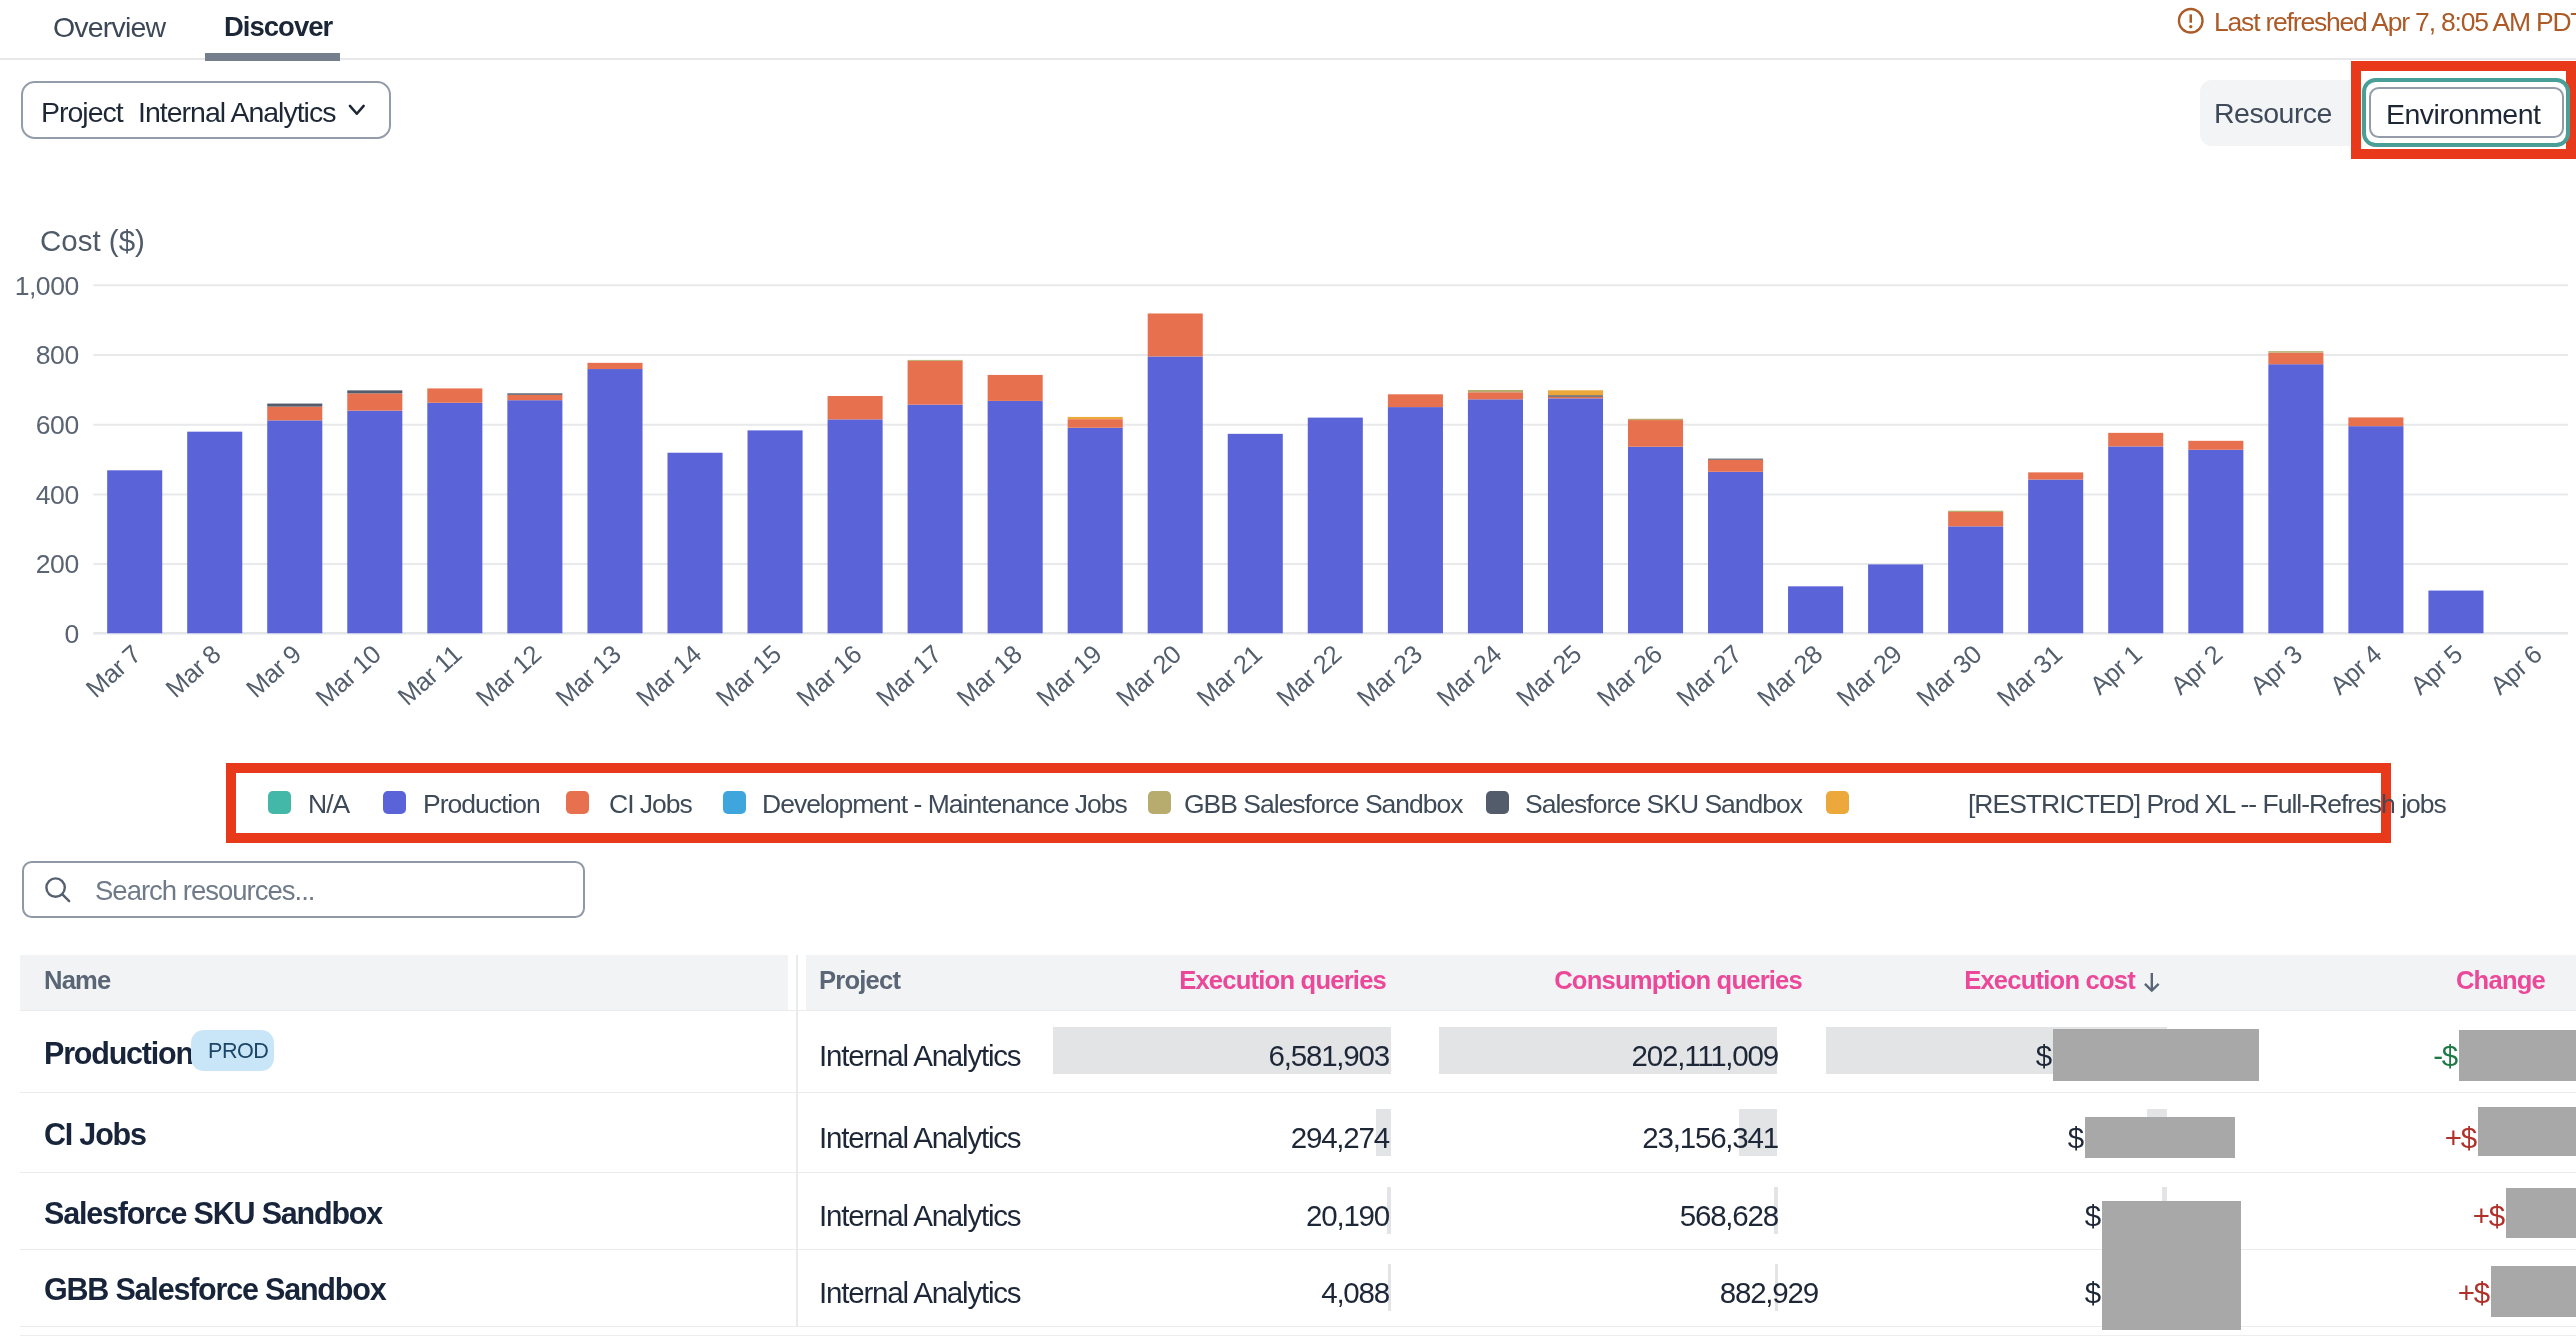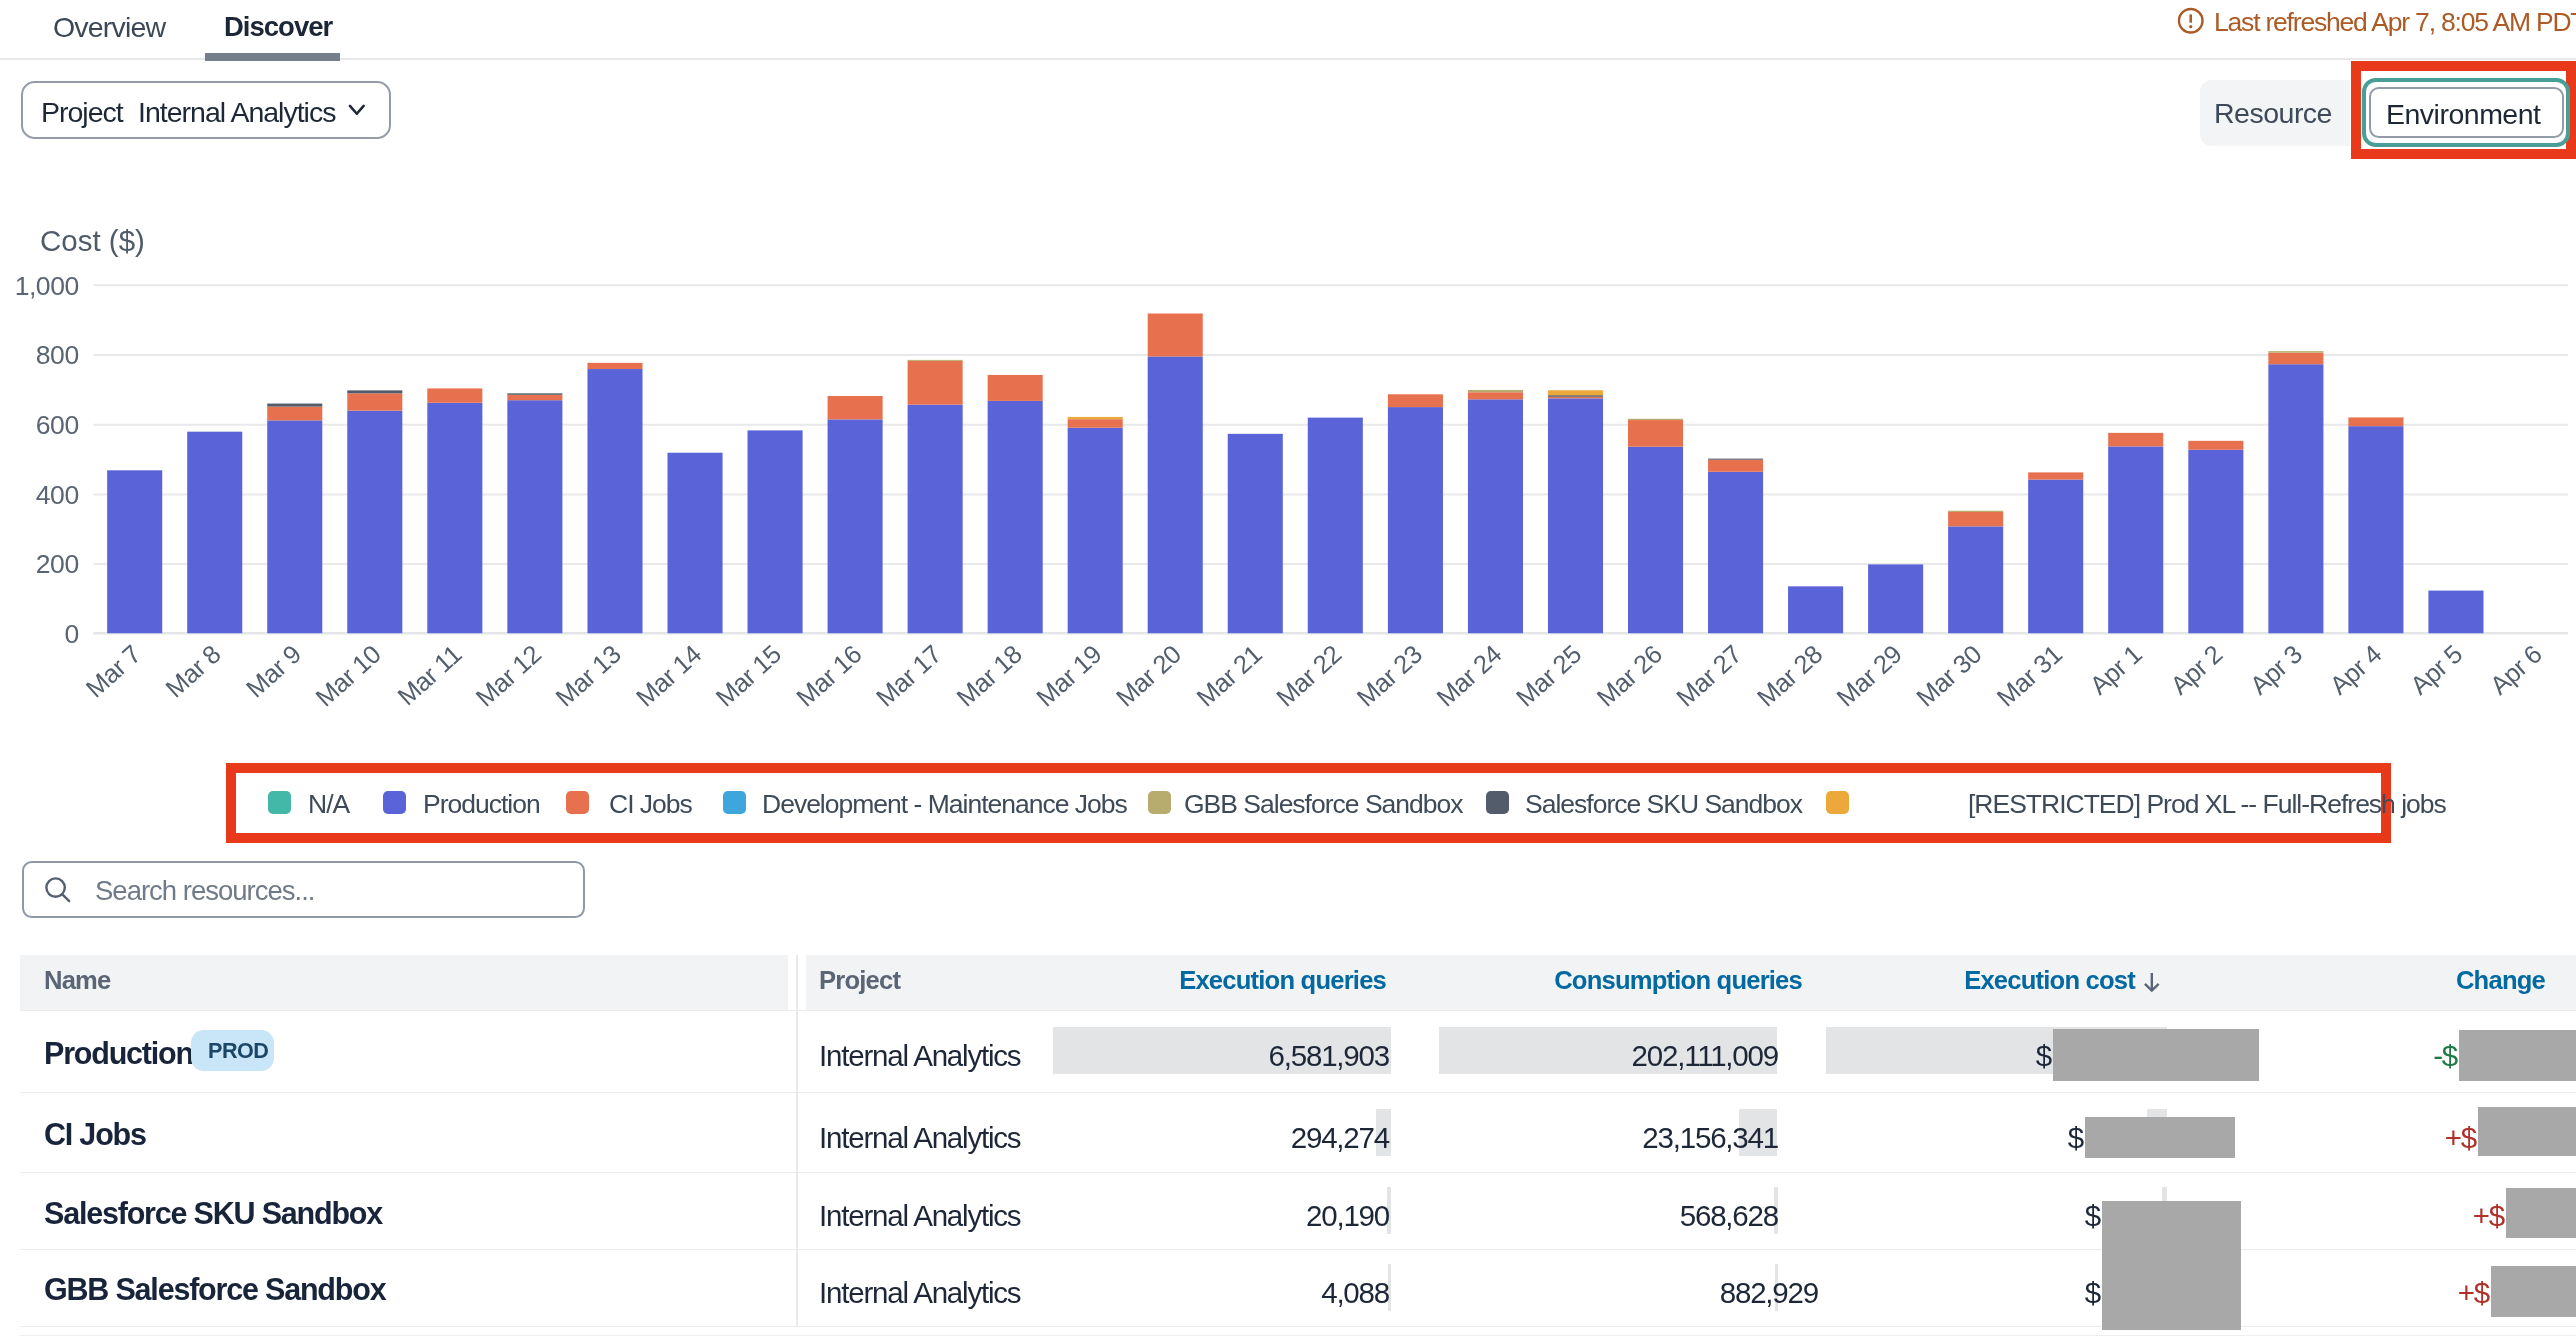--- a/index.html
+++ b/index.html
@@ -2,21 +2,21 @@
 <html><head><meta charset="utf-8"><style>
 * { margin:0; padding:0; box-sizing:border-box; }
 body { width:2576px; height:1339px; overflow:hidden; position:relative; background:#fff;
   font-family:"Liberation Sans", sans-serif; -webkit-font-smoothing:antialiased; }
 .abs { position:absolute; white-space:nowrap; }
 .lg { font-size:26.5px; letter-spacing:-1px; color:#3E4A58; }
 .tb { font-size:29.5px; letter-spacing:-1.2px; color:#1D2737; }
 .tbr { font-size:29.5px; letter-spacing:-1.2px; color:#1D2737; transform:translateX(-100%); }
 .nm { font-size:30.5px; font-weight:bold; letter-spacing:-1.2px; color:#17243A; }
 .hd { font-size:25.6px; font-weight:bold; letter-spacing:-0.8px; color:#5A6576; }
-.hdr { font-size:25.6px; font-weight:bold; letter-spacing:-0.8px; color:#0369a1; transform:translateX(-100%); }
+.hdr { font-size:25.6px; font-weight:bold; letter-spacing:-0.8px; color:#ec4899; transform:translateX(-100%); }
 </style></head>
 <body>
 
 <div class="abs" style="left:0;top:58px;width:2576px;height:2px;background:#E6E8EA"></div>
 <div class="abs" style="left:53px;top:10.8px;font-size:28.5px;letter-spacing:-0.8px;color:#3C4857">Overview</div>
 <div class="abs" style="left:224px;top:10.8px;font-size:27.5px;letter-spacing:-1px;font-weight:bold;color:#1B2636">Discover</div>
 <div class="abs" style="left:205px;top:53px;width:135px;height:7.9px;background:#747E8C"></div>
 <svg class="abs" style="left:2177px;top:6.9px" width="27.5" height="27.5" viewBox="0 0 28 28">
   <circle cx="14" cy="14" r="12" fill="none" stroke="#AC5A26" stroke-width="2.4"></circle>
   <line x1="14" y1="7.5" x2="14" y2="16" stroke="#AC5A26" stroke-width="2.6"></line>
@@ -189,21 +189,21 @@
 <div class="abs" style="left:19.7px;top:1172px;width:2556px;height:1px;background:#E9EBED"></div>
 <div class="abs" style="left:19.7px;top:1249px;width:2556px;height:1px;background:#E9EBED"></div>
 <div class="abs" style="left:19.7px;top:1326px;width:2556px;height:1px;background:#E9EBED"></div>
 <div class="abs" style="left:19.7px;top:1335px;width:2556px;height:1px;background:#ECEEF0"></div>
 
 <div class="abs" style="left:1053px;top:1027px;width:338px;height:47px;background:#E3E4E6"></div>
 <div class="abs" style="left:1439px;top:1027px;width:338px;height:47px;background:#E3E4E6"></div>
 <div class="abs" style="left:1826px;top:1027px;width:341px;height:47px;background:#E3E4E6"></div>
 <div class="abs nm" style="left:44px;top:1036px">Production</div>
 <div class="abs" style="left:191px;top:1030px;width:83px;height:41px;background:#C8E6F8;border-radius:12.8px"></div>
-<div class="abs" style="left:208px;top:1038px;font-size:21.6px;font-weight:bold;letter-spacing:-0.5px;color:#1C4668">PROD</div>
+<div class="abs" style="left:208px;top:1038px;font-size:21.6px;font-weight:normal;letter-spacing:-0.5px;color:#1C4668">PROD</div>
 <div class="abs tb" style="left:819px;top:1039px">Internal Analytics</div>
 <div class="abs tbr" style="left:1389px;top:1039px">6,581,903</div>
 <div class="abs tbr" style="left:1778px;top:1039px">202,111,009</div>
 <div class="abs tbr" style="left:2051px;top:1039px">$</div>
 <div class="abs" style="left:2053px;top:1029px;width:206px;height:52px;background:#A8A8A8"></div>
 <div class="abs" style="left:2457px;top:1039px;font-size:29.5px;letter-spacing:-1.2px;color:#1E7A45;transform:translateX(-100%)">-$</div>
 <div class="abs" style="left:2459px;top:1030px;width:117px;height:51px;background:#A8A8A8"></div>
 <div class="abs" style="left:1376px;top:1109px;width:14.7px;height:47px;background:#E3E4E6"></div>
 <div class="abs" style="left:1739px;top:1109px;width:38px;height:47px;background:#E3E4E6"></div>
 <div class="abs" style="left:2147px;top:1109px;width:19.7px;height:47px;background:#E3E4E6"></div>

